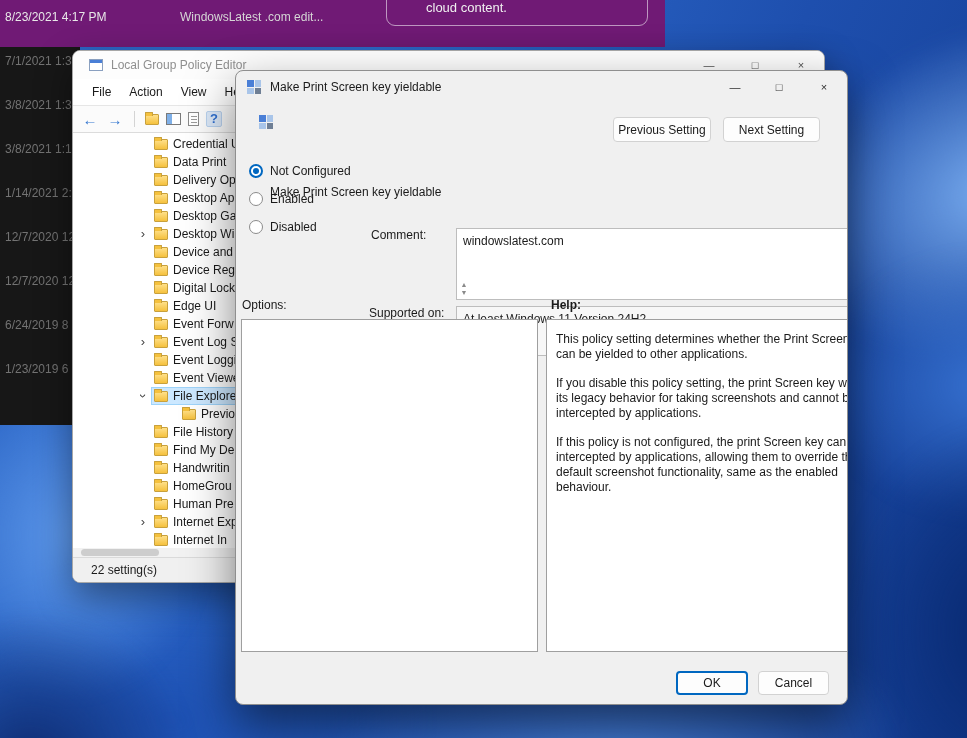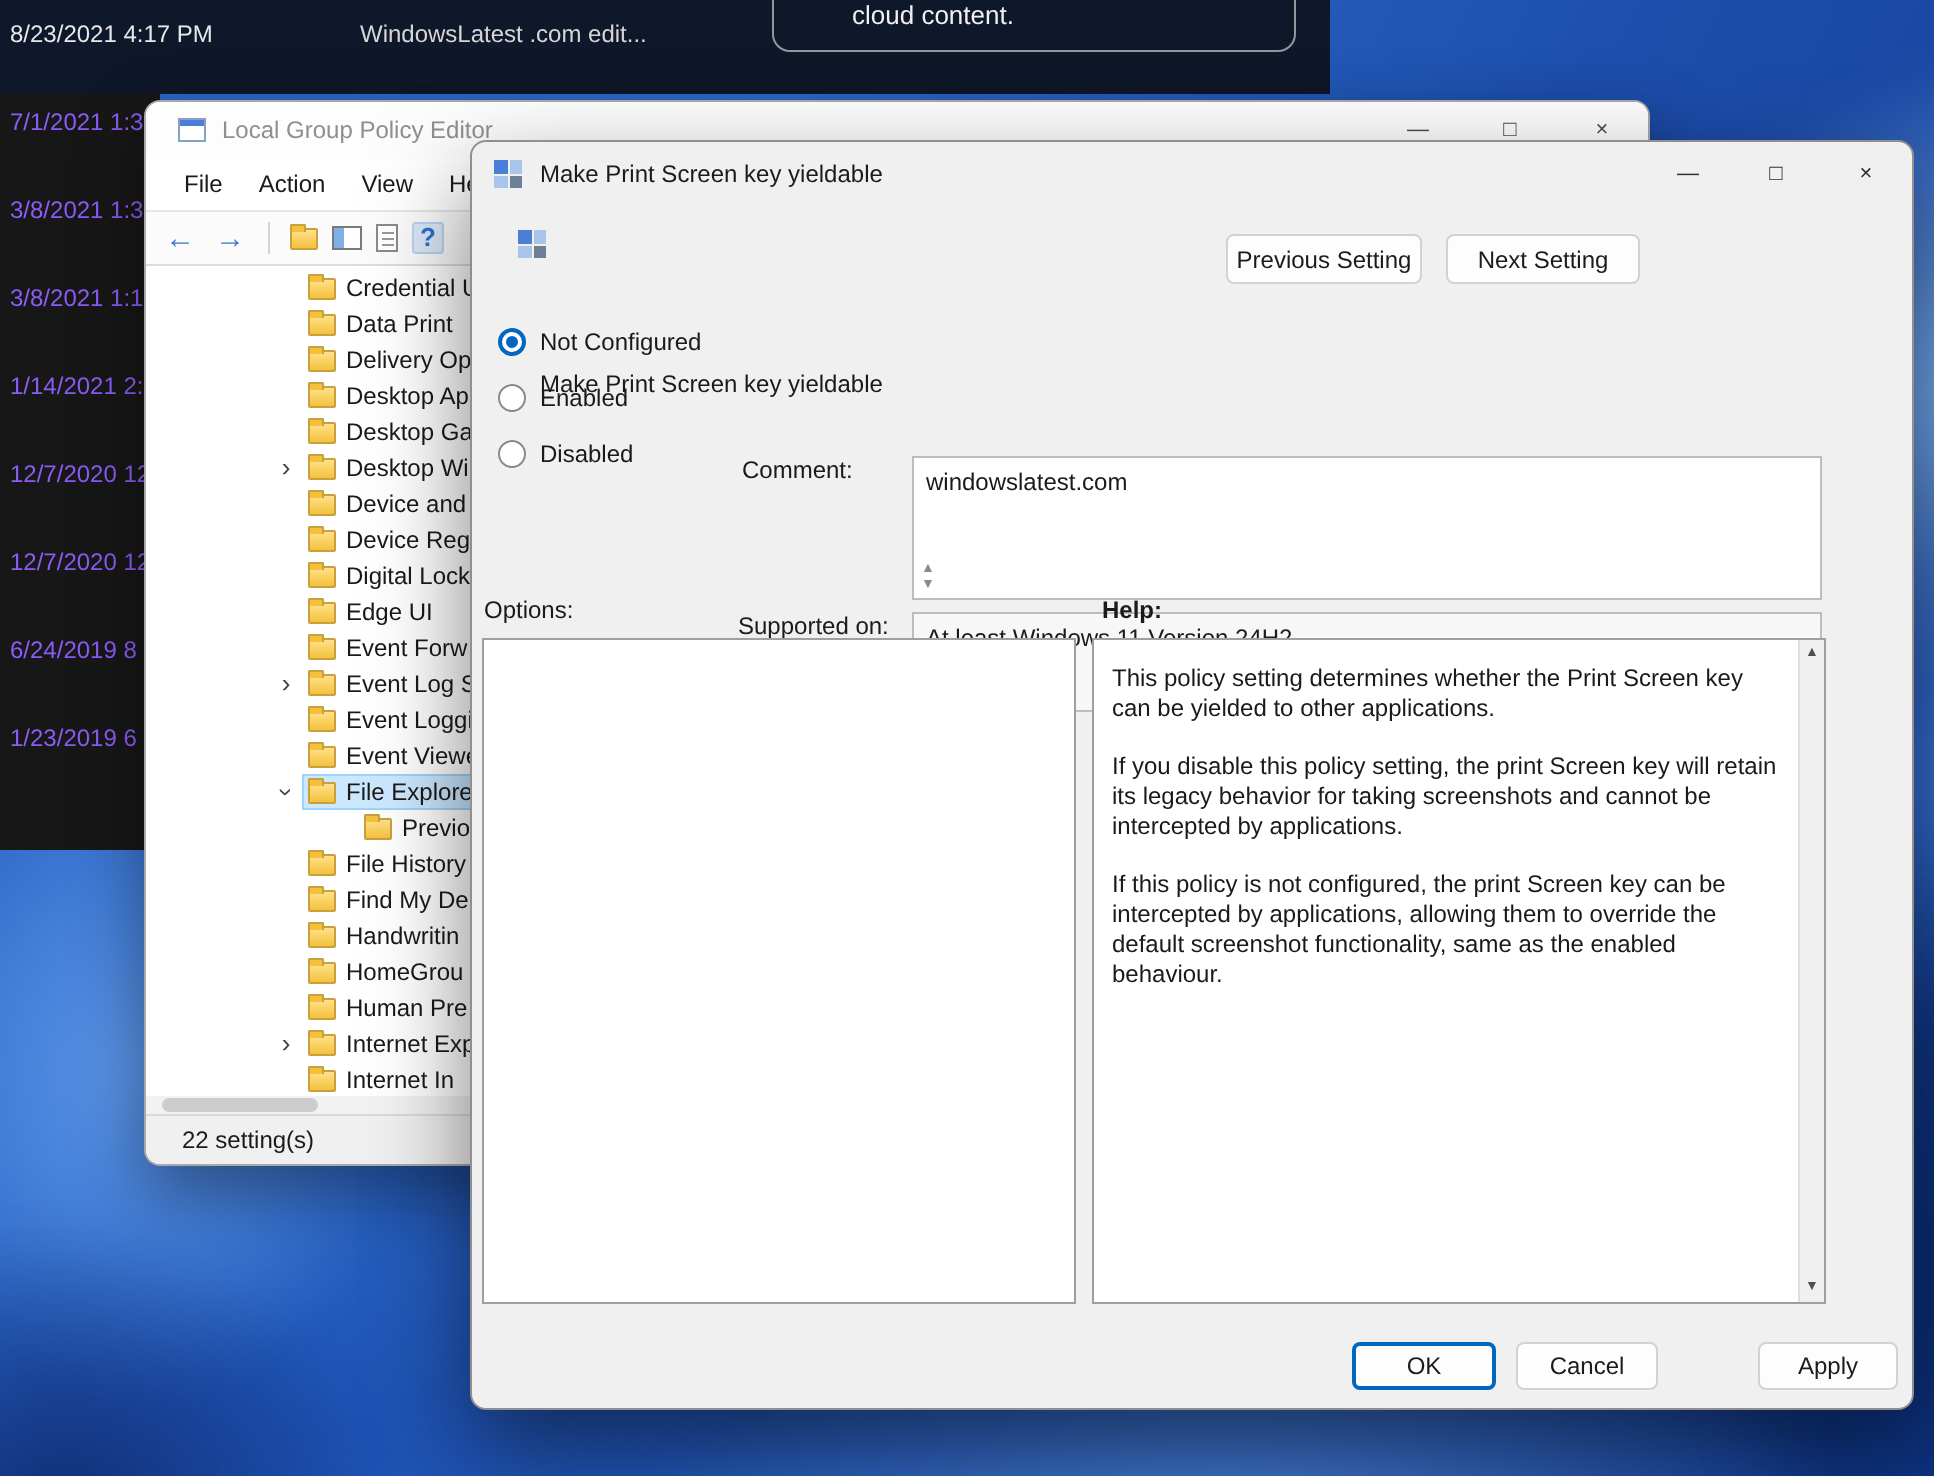--- a/index.html
+++ b/index.html
@@ -12,27 +12,27 @@
   .petal { position:absolute; border-radius:50%; filter:blur(8px); }
   .p1 { left:780px; top:30px;  width:430px; height:320px; background:radial-gradient(closest-side,rgba(126,178,244,.95),rgba(126,178,244,0)); transform:rotate(-22deg); }
   .p2 { left:820px; top:250px; width:330px; height:270px; background:radial-gradient(closest-side,rgba(58,118,214,.9),rgba(58,118,214,0)); }
   .p3 { left:840px; top:420px; width:330px; height:420px; background:radial-gradient(closest-side,rgba(8,40,110,.95),rgba(8,40,110,0)); }
   .p4 { left:-90px; top:560px; width:520px; height:320px; background:radial-gradient(closest-side,rgba(28,78,176,.85),rgba(28,78,176,0)); }
   .p5 { left:290px; top:630px; width:620px; height:280px; background:radial-gradient(closest-side,rgba(92,152,236,.7),rgba(92,152,236,0)); transform:rotate(-8deg); }
   .p6 { left:-70px; top:370px; width:280px; height:330px; background:radial-gradient(closest-side,rgba(104,162,240,.8),rgba(104,162,240,0)); }
   .p7 { left:-130px; top:610px; width:320px; height:300px; background:radial-gradient(closest-side,rgba(10,35,100,.85),rgba(10,35,100,0)); }
 
   
-  .dark-topbar { position:absolute; left:0; top:0; width:665px; height:47px; background:#0f172a; overflow:hidden; }
+  .dark-topbar { position:absolute; left:0; top:0; width:665px; height:47px; background:#701a75; overflow:hidden; }
   .bg-date-top { position:absolute; left:5px; top:10px; font-size:12px; color:#e8e8e8; white-space:nowrap; }
   .bg-file     { position:absolute; left:180px; top:10px; font-size:12px; color:#d6d6d6; white-space:nowrap; }
   .mini-window { position:absolute; left:386px; top:-32px; width:262px; height:58px; border:1px solid rgba(255,255,255,.55); border-radius:9px; }
   .cloud-text  { position:absolute; left:426px; top:0px; font-size:13px; color:#f0f0f0; white-space:nowrap; }
   .dark-col { position:absolute; left:0; top:47px; width:80px; height:378px; background:#171717; overflow:hidden; }
-  .bg-date { position:absolute; left:5px; font-size:12px; color:#8b5cf6; white-space:nowrap; }
+  .bg-date { position:absolute; left:5px; font-size:12px; color:#737373; white-space:nowrap; }
 
   
   .gpedit { position:absolute; left:72px; top:50px; width:753px; height:533px; background:#fff;
             border:1px solid #a8a8a8; border-radius:8px; box-shadow:0 14px 36px rgba(0,0,0,.42);
             overflow:hidden; display:flex; flex-direction:column; }
   .gp-titlebar { height:28px; background:#fdfdfd; display:flex; align-items:center; flex:0 0 auto; }
   .gp-app-icon { width:14px; height:12px; border:1px solid #8aa0c0; background:#fff; position:relative; margin-left:16px; flex:0 0 auto; }
   .gp-app-icon::before { content:""; position:absolute; left:0; right:0; top:0; height:3px; background:#4a7fd6; }
   .gp-title { font-size:12px; color:#8f8f8f; margin-left:8px; flex:1; white-space:nowrap; overflow:hidden; }
   .winbtns { display:flex; height:100%; }
@@ -58,21 +58,21 @@
   .rowbody { display:flex; align-items:center; flex:1; height:18px; padding:0 3px; min-width:0; }
   .rowbody.sel { background:#cce8ff; box-shadow:inset 0 0 0 1px #9fd4fa; }
   .folder { position:relative; width:14px; height:11px; background:linear-gradient(#ffe08a,#f5c13d); border:1px solid #c9a13c; border-radius:1px; margin-right:5px; flex:0 0 auto; }
   .folder::before { content:""; position:absolute; top:-3px; left:-1px; width:6px; height:3px; background:#f5c13d; border:1px solid #c9a13c; border-bottom:none; border-radius:1px 1px 0 0; }
   .tlabel { font-size:12px; color:#1a1a1a; white-space:nowrap; }
   .hscroll { position:absolute; left:0; right:0; bottom:0; height:9px; background:#f2f2f2; }
   .hthumb { position:absolute; left:8px; top:1px; width:78px; height:7px; background:#cdcdcd; border-radius:4px; }
   .gp-statusbar { height:25px; background:#f0f0f0; border-top:1px solid #dadada; display:flex; align-items:center; padding-left:18px; font-size:12px; color:#1a1a1a; flex:0 0 auto; }
 
   
-  .dialog { position:absolute; left:235px; top:70px; width:722px; height:635px; background:#f0f0f0;
+  .dialog { position:absolute; left:235px; top:70px; width:613px; height:635px; background:#f0f0f0;
             border:1px solid #8f8f8f; border-radius:8px; box-shadow:0 20px 48px rgba(0,0,0,.5); overflow:hidden; }
   .dlg-titlebar { position:absolute; left:0; top:0; right:0; height:32px; display:flex; align-items:center; }
   .dlg-icon { width:14px; height:14px; margin-left:11px; display:grid; grid-template-columns:1fr 1fr; grid-template-rows:1fr 1fr; gap:1px; flex:0 0 auto; }
   .dlg-icon i { display:block; }
   .dlg-icon i:nth-child(1){ background:#4a7fd6; } .dlg-icon i:nth-child(2){ background:#a9c5e9; }
   .dlg-icon i:nth-child(3){ background:#a9c5e9; } .dlg-icon i:nth-child(4){ background:#6f7f95; }
   .dlg-title { font-size:12px; color:#1b1b1b; margin-left:9px; flex:1; white-space:nowrap; overflow:hidden; }
   .dlg-winbtn { width:44px; height:32px; display:flex; align-items:center; justify-content:center; font-size:11px; color:#2e2e2e; }
   .dlg-winbtn.close { width:46px; }
 

